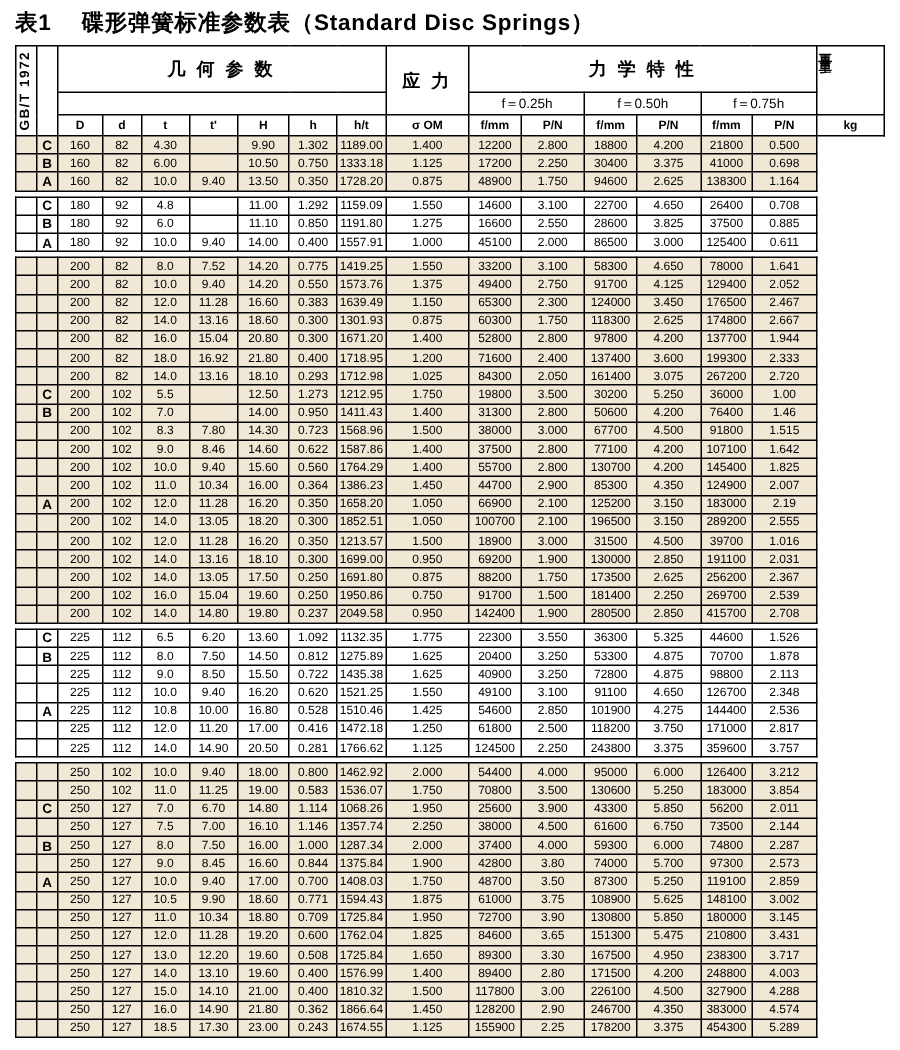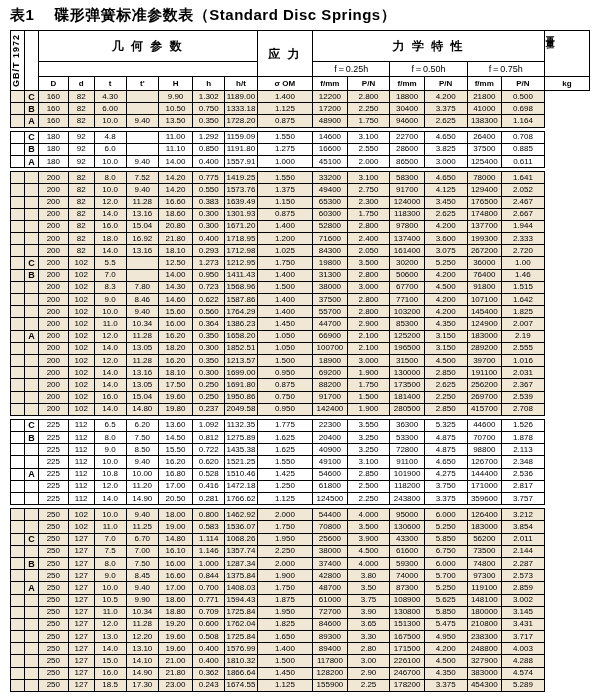--- a/index.html
+++ b/index.html
@@ -403,21 +403,21 @@
           <td class="num">200</td>
           <td class="num">102</td>
           <td class="num">10.0</td>
           <td class="num">9.40</td>
           <td class="num">15.60</td>
           <td class="num">0.560</td>
           <td class="num">1764.29</td>
           <td class="num">1.400</td>
           <td class="num">55700</td>
           <td class="num">2.800</td>
-          <td class="num">103200</td>
+          <td class="num">130700</td>
           <td class="num">4.200</td>
           <td class="num">145400</td>
           <td class="num">1.825</td>
         </tr>
         <tr class="data band-a">
           <td></td>
           <td class="lbl"></td>
           <td class="num">200</td>
           <td class="num">102</td>
           <td class="num">11.0</td>

